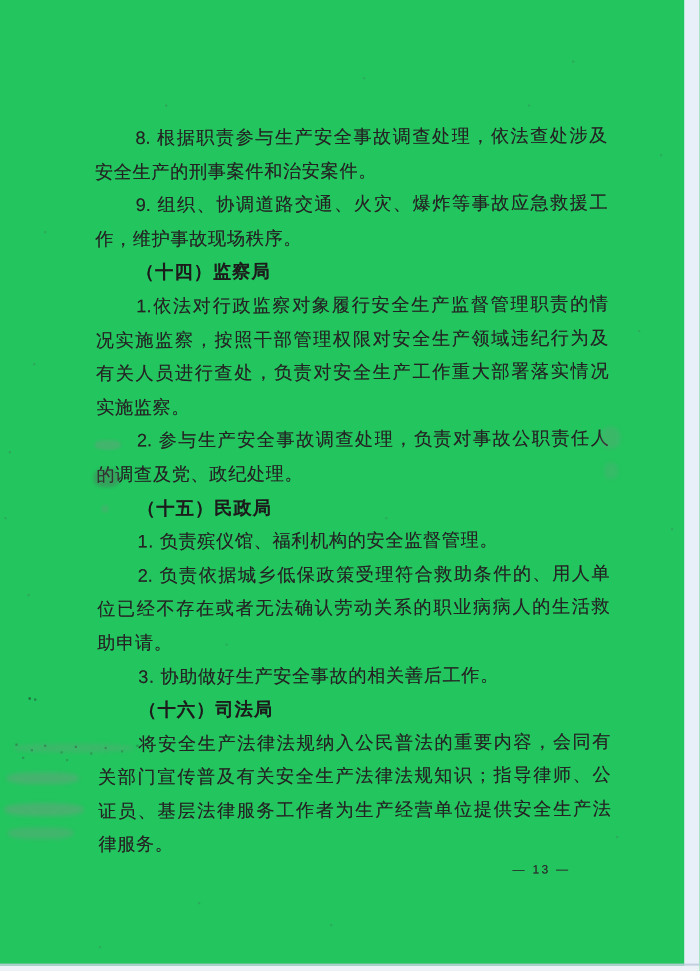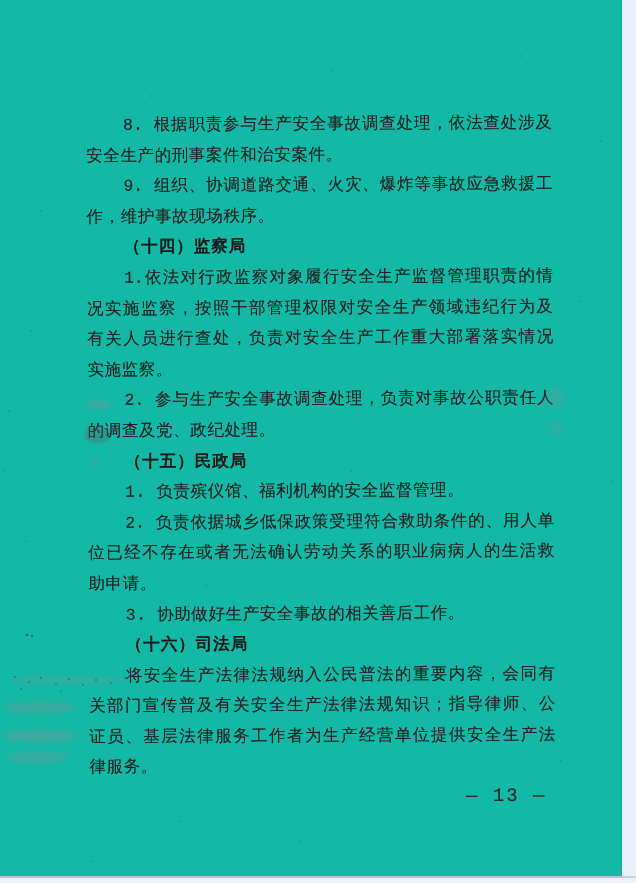--- a/index.html
+++ b/index.html
@@ -2,23 +2,23 @@
 <html><head>
 <meta charset="utf-8">
 <style>
   html, body {
     margin: 0; padding: 0;
     background: #ffffff;
   }
   .page {
     position: relative;
     width: 636px; height: 883px;
-    background: #14b8a6;
+    background: #22c55e;
     overflow: hidden;
-    font-family: Liberation Mono, monospace;
+    font-family: Liberation Sans, sans-serif;
   }
   
   .content {
     position: absolute;
     left: 86px; top: 111px; width: 466px;
     color: #232323;
     transform: rotate(-0.3deg);
     transform-origin: left top;
     text-shadow: 0 0 0.6px rgba(50,50,50,0.55);
   }
@@ -40,21 +40,21 @@
   .line.indent { text-indent: 37px; }
   .line.heading {
     font-weight: bold;
     letter-spacing: 1px;
     color: #1b1b1b;
   }
   
   .footer {
     position: absolute;
     left: 466px; top: 785px;
-    font-size: 19px;
+    font-size: 11px;
     letter-spacing: 2px;
     color: #2a2a2a;
     transform: rotate(-0.3deg);
     text-shadow: 0 0 0.5px rgba(50,50,50,0.5);
   }
   
   .edge-right {
     position: absolute;
     right: 0; top: 0; width: 14px; height: 100%;
     background: #e9eff8;

